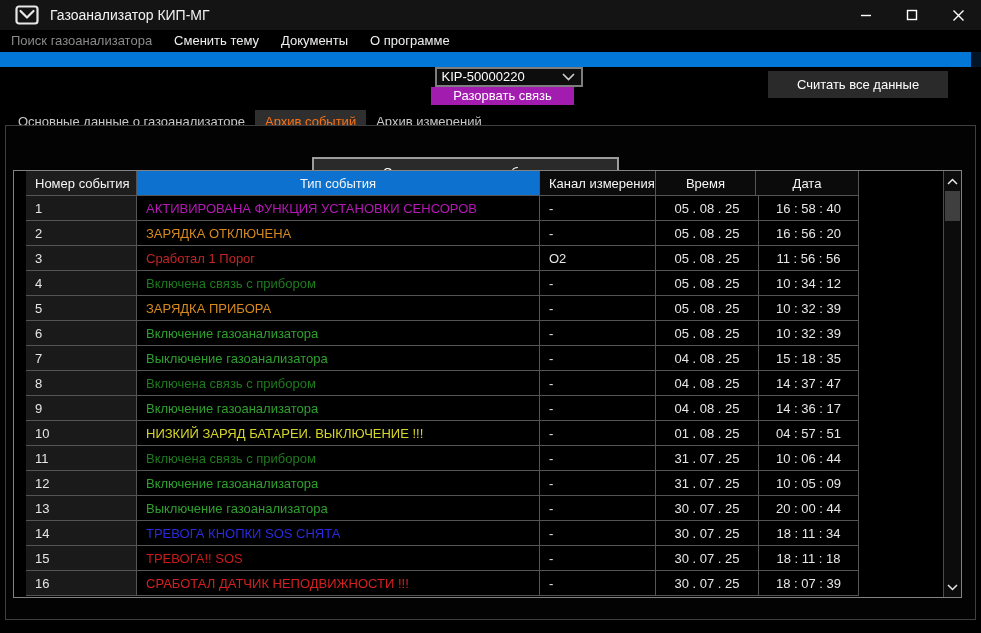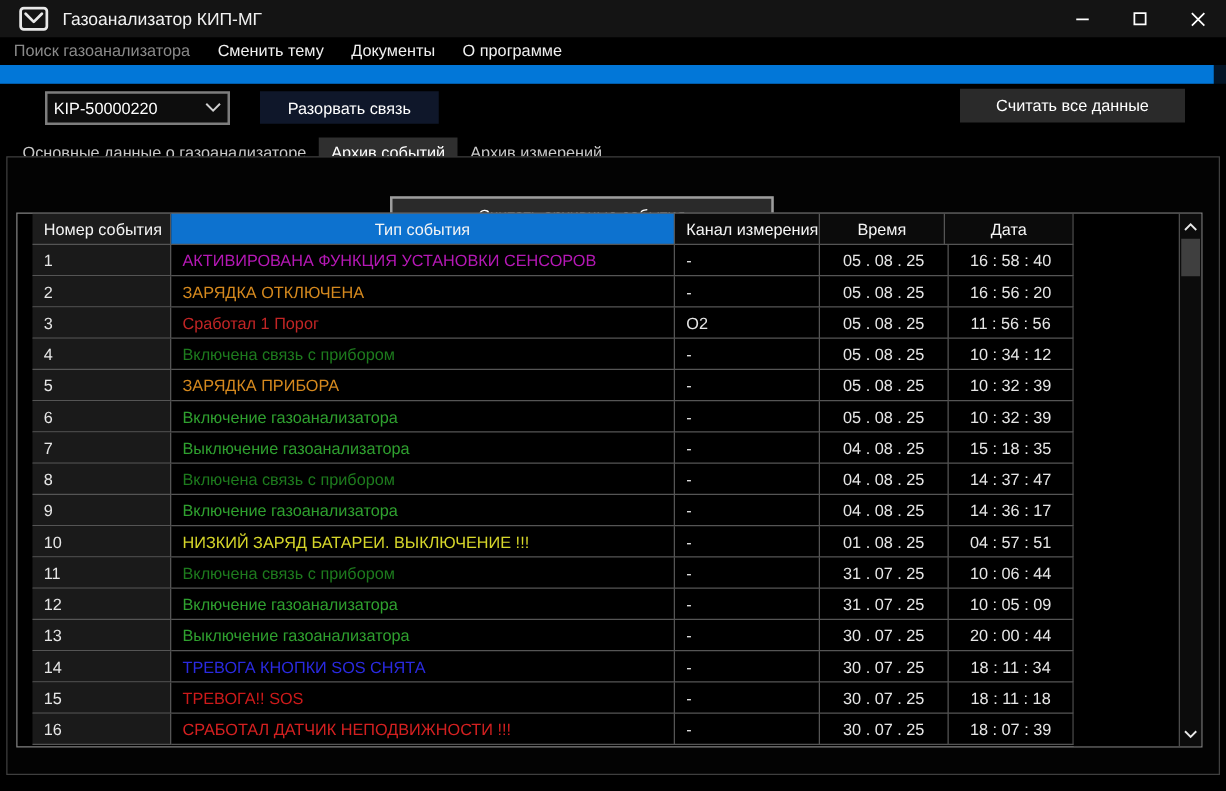--- a/index.html
+++ b/index.html
@@ -16,33 +16,33 @@
   .win-btn{width:46px;height:30px;display:flex;align-items:center;justify-content:center;color:#fff;}
   
   .menubar{height:21px;background:#000;display:flex;align-items:center;font-size:13px;}
   .menu-item{padding:0 11px;color:#f0f0f0;white-space:nowrap;}
   .menu-item.disabled{color:#8a8a8a;}
   .menu-item:first-child{margin-left:0;}
   
   .progress{height:15px;background:#031426;margin-top:1px;position:relative;}
   .progress-fill{height:100%;background:#0277d8;}
   
-  .toolbar{height:38px;display:flex;align-items:center;background:#000;}
+  .toolbar{height:38px;display:flex;align-items:center;background:#000;flex-direction:column;}
   .combo{margin-left:36px;width:144px;height:23px;border:2px solid #7d7d7d;background:#0d0d0d;
          display:flex;align-items:center;color:#fff;font-size:13px;}
   .combo .combo-text{flex:1 1 auto;padding-left:5px;white-space:nowrap;overflow:hidden;}
   .combo .chev{flex:0 0 24px;display:flex;align-items:center;justify-content:center;}
-  .btn{background:#0f172a;color:#fff;font-size:13px;border:none;display:flex;align-items:center;justify-content:center;white-space:nowrap;}
+  .btn{background:#a21caf;color:#fff;font-size:13px;border:none;display:flex;align-items:center;justify-content:center;white-space:nowrap;}
   .btn-disconnect{margin-left:24px;width:143px;height:26px;}
   .btn-readall{position:absolute;right:33px;top:71px;width:180px;height:27px;background:#2a2a2a;}
   
   .tabstrip{height:22px;display:flex;align-items:stretch;margin-top:5px;font-size:13px;}
   .tab{display:flex;align-items:center;padding:0 10px;color:#c9c9c9;white-space:nowrap;}
   .tab:first-child{margin-left:8px;}
-  .tab.active{background:#2f2f2f;color:#ffffff;}
+  .tab.active{background:#2f2f2f;color:#f97316;}
   
   .panel{position:absolute;left:5px;top:125px;width:969px;height:493px;border:1px solid #3f3f3f;background:#030303;}
   .btn-readarchive{position:absolute;left:306px;top:11px;width:303px;height:26px;
          background:#2a2a2a;border:2px solid #9d9d9d;color:#fff;font-size:13px;
          display:flex;align-items:center;justify-content:center;margin-top:20px;}
   
   .tablebox{position:absolute;left:7px;top:44px;width:947px;height:426px;border:1px solid #828282;
             background:#000;display:flex;}
   .gridarea{flex:0 0 833px;display:flex;flex-direction:column;}
   .filler{flex:1 1 auto;background:#000;}

